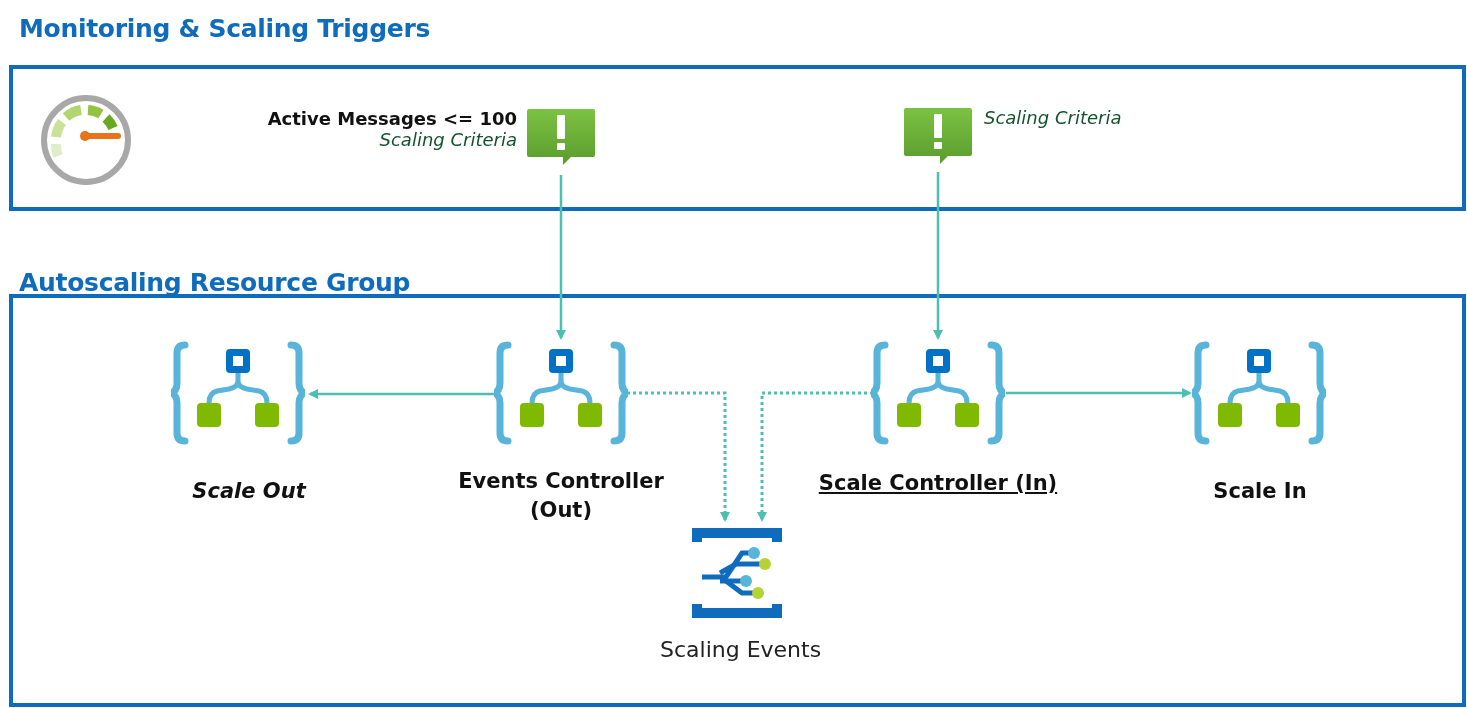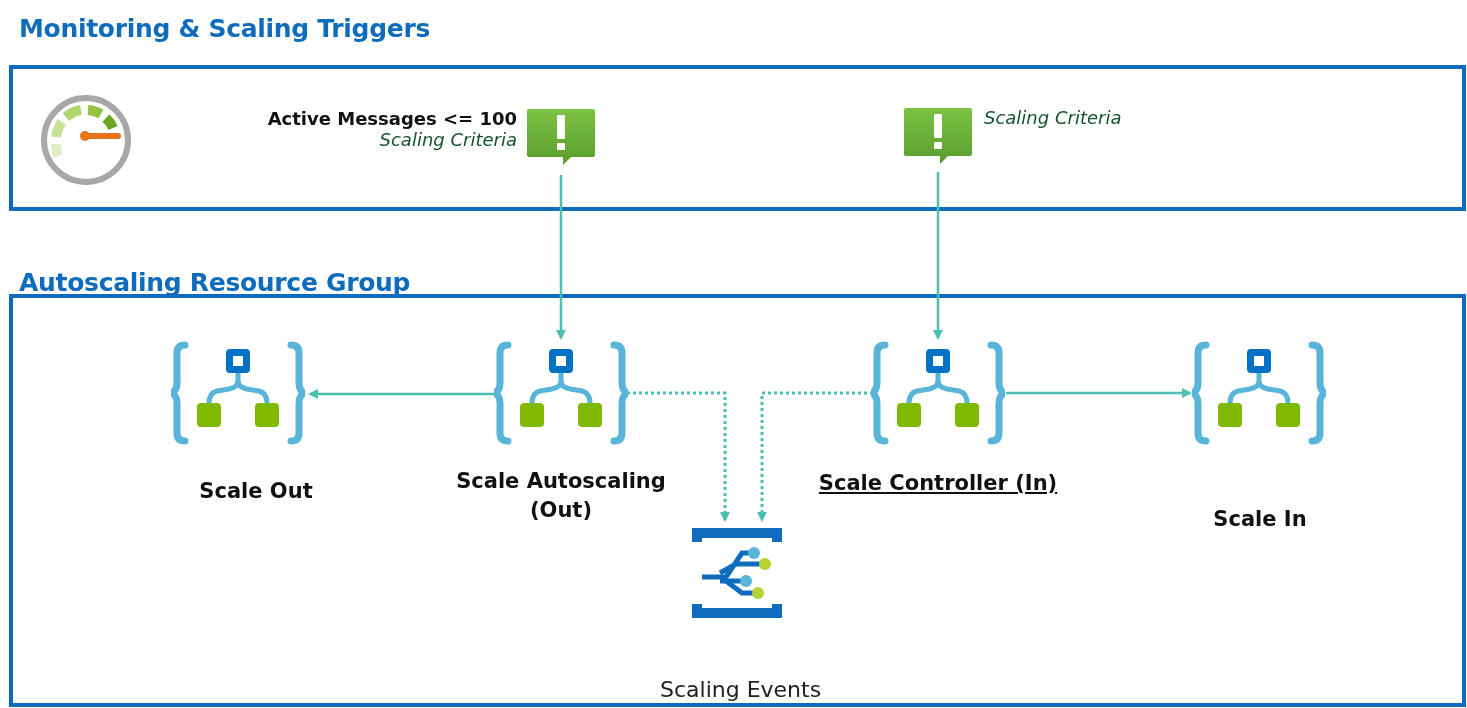--- a/index.html
+++ b/index.html
@@ -3,21 +3,21 @@
 <meta charset="utf-8">
 <style>
   html, body { margin:0; padding:0; background:#ffffff; }
   body { width:1467px; height:708px; position:relative; overflow:hidden; font-family:"DejaVu Sans", "Liberation Sans", sans-serif; }
   .section-title { position:absolute; left:19px; color:#0f6cbd; font-weight:bold; font-size:25px; letter-spacing:-0.3px; font-family:"DejaVu Sans", sans-serif; }
   .box { position:absolute; border:4px solid #0f6cbd; box-sizing:border-box; }
   .criteria { position:absolute; font-family:"DejaVu Sans", sans-serif; }
   .criteria .main { font-weight:bold; font-size:18px; color:#111; white-space:nowrap; }
   .criteria .sub { font-style:italic; font-size:18px; color:#14532d; white-space:nowrap; }
   .node-label { position:absolute; font-weight:bold; font-size:21px; color:#111; text-align:center; white-space:nowrap; font-family:"DejaVu Sans", sans-serif; line-height:29px; }
-  .plain-label { position:absolute; font-size:22px; color:#222; white-space:nowrap; font-family:"DejaVu Sans", sans-serif;margin-top:40px; }
+  .plain-label { position:absolute; font-size:22px; color:#222; white-space:nowrap; font-family:"DejaVu Sans", sans-serif; }
   svg.overlay { position:absolute; left:0; top:0; }
   .icon { position:absolute; }
 </style>
 </head>
 <body>
 
 <div class="section-title" style="top:14px;">Monitoring &amp; Scaling Triggers</div>
 <div class="section-title" style="top:268px;">Autoscaling Resource Group</div>
 
 <div class="box" style="left:9px; top:65px; width:1457px; height:146px;"></div>
@@ -100,27 +100,27 @@
 <svg class="icon" style="left:494px; top:341px;" width="134" height="104">
     <use href="#logicapp"></use>
   </svg>
 <svg class="icon" style="left:871px; top:341px;" width="134" height="104">
     <use href="#logicapp"></use>
   </svg>
 <svg class="icon" style="left:1192px; top:341px;" width="134" height="104">
     <use href="#logicapp"></use>
   </svg>
 
-<div class="node-label" style="left:156px; width:200px; top:477px;">Scale Out</div>
+<div class="node-label" style="left:149px; width:200px; top:477px;font-style:italic;">Scale Out</div>
 <div class="node-label" style="left:440px; width:242px; top:467px;">
-  <div>Scale Autoscaling</div>
+  <div>Events Controller</div>
   <div>(Out)</div>
 </div>
 <div class="node-label" style="left:800px; width:276px; top:469px;text-decoration:underline;">Scale Controller (In)</div>
-<div class="node-label" style="left:1160px; width:200px; top:477px;margin-top:28px;">Scale In</div>
+<div class="node-label" style="left:1160px; width:200px; top:477px;">Scale In</div>
 
 <svg class="icon" style="left:692px; top:528px;" width="90" height="90" viewBox="0 0 90 90">
   <path d="M0 0 H90 V14 H80 V10 H10 V14 H0 Z" fill="#0f6cbd"></path>
   <path d="M0 90 H90 V76 H80 V80 H10 V76 H0 Z" fill="#0f6cbd"></path>
   <path d="M10 49 H34 L50 25 H62" fill="none" stroke="#0f6cbd" stroke-width="5"></path>
   <path d="M28 45 L44 36 H72" fill="none" stroke="#0f6cbd" stroke-width="5"></path>
   <path d="M28 53 H54" fill="none" stroke="#0f6cbd" stroke-width="5"></path>
   <path d="M34 53 L50 65 H66" fill="none" stroke="#0f6cbd" stroke-width="5"></path>
   <circle cx="62" cy="25" r="6" fill="#59b4d9"></circle>
   <circle cx="73" cy="36" r="6" fill="#b4d334"></circle>

